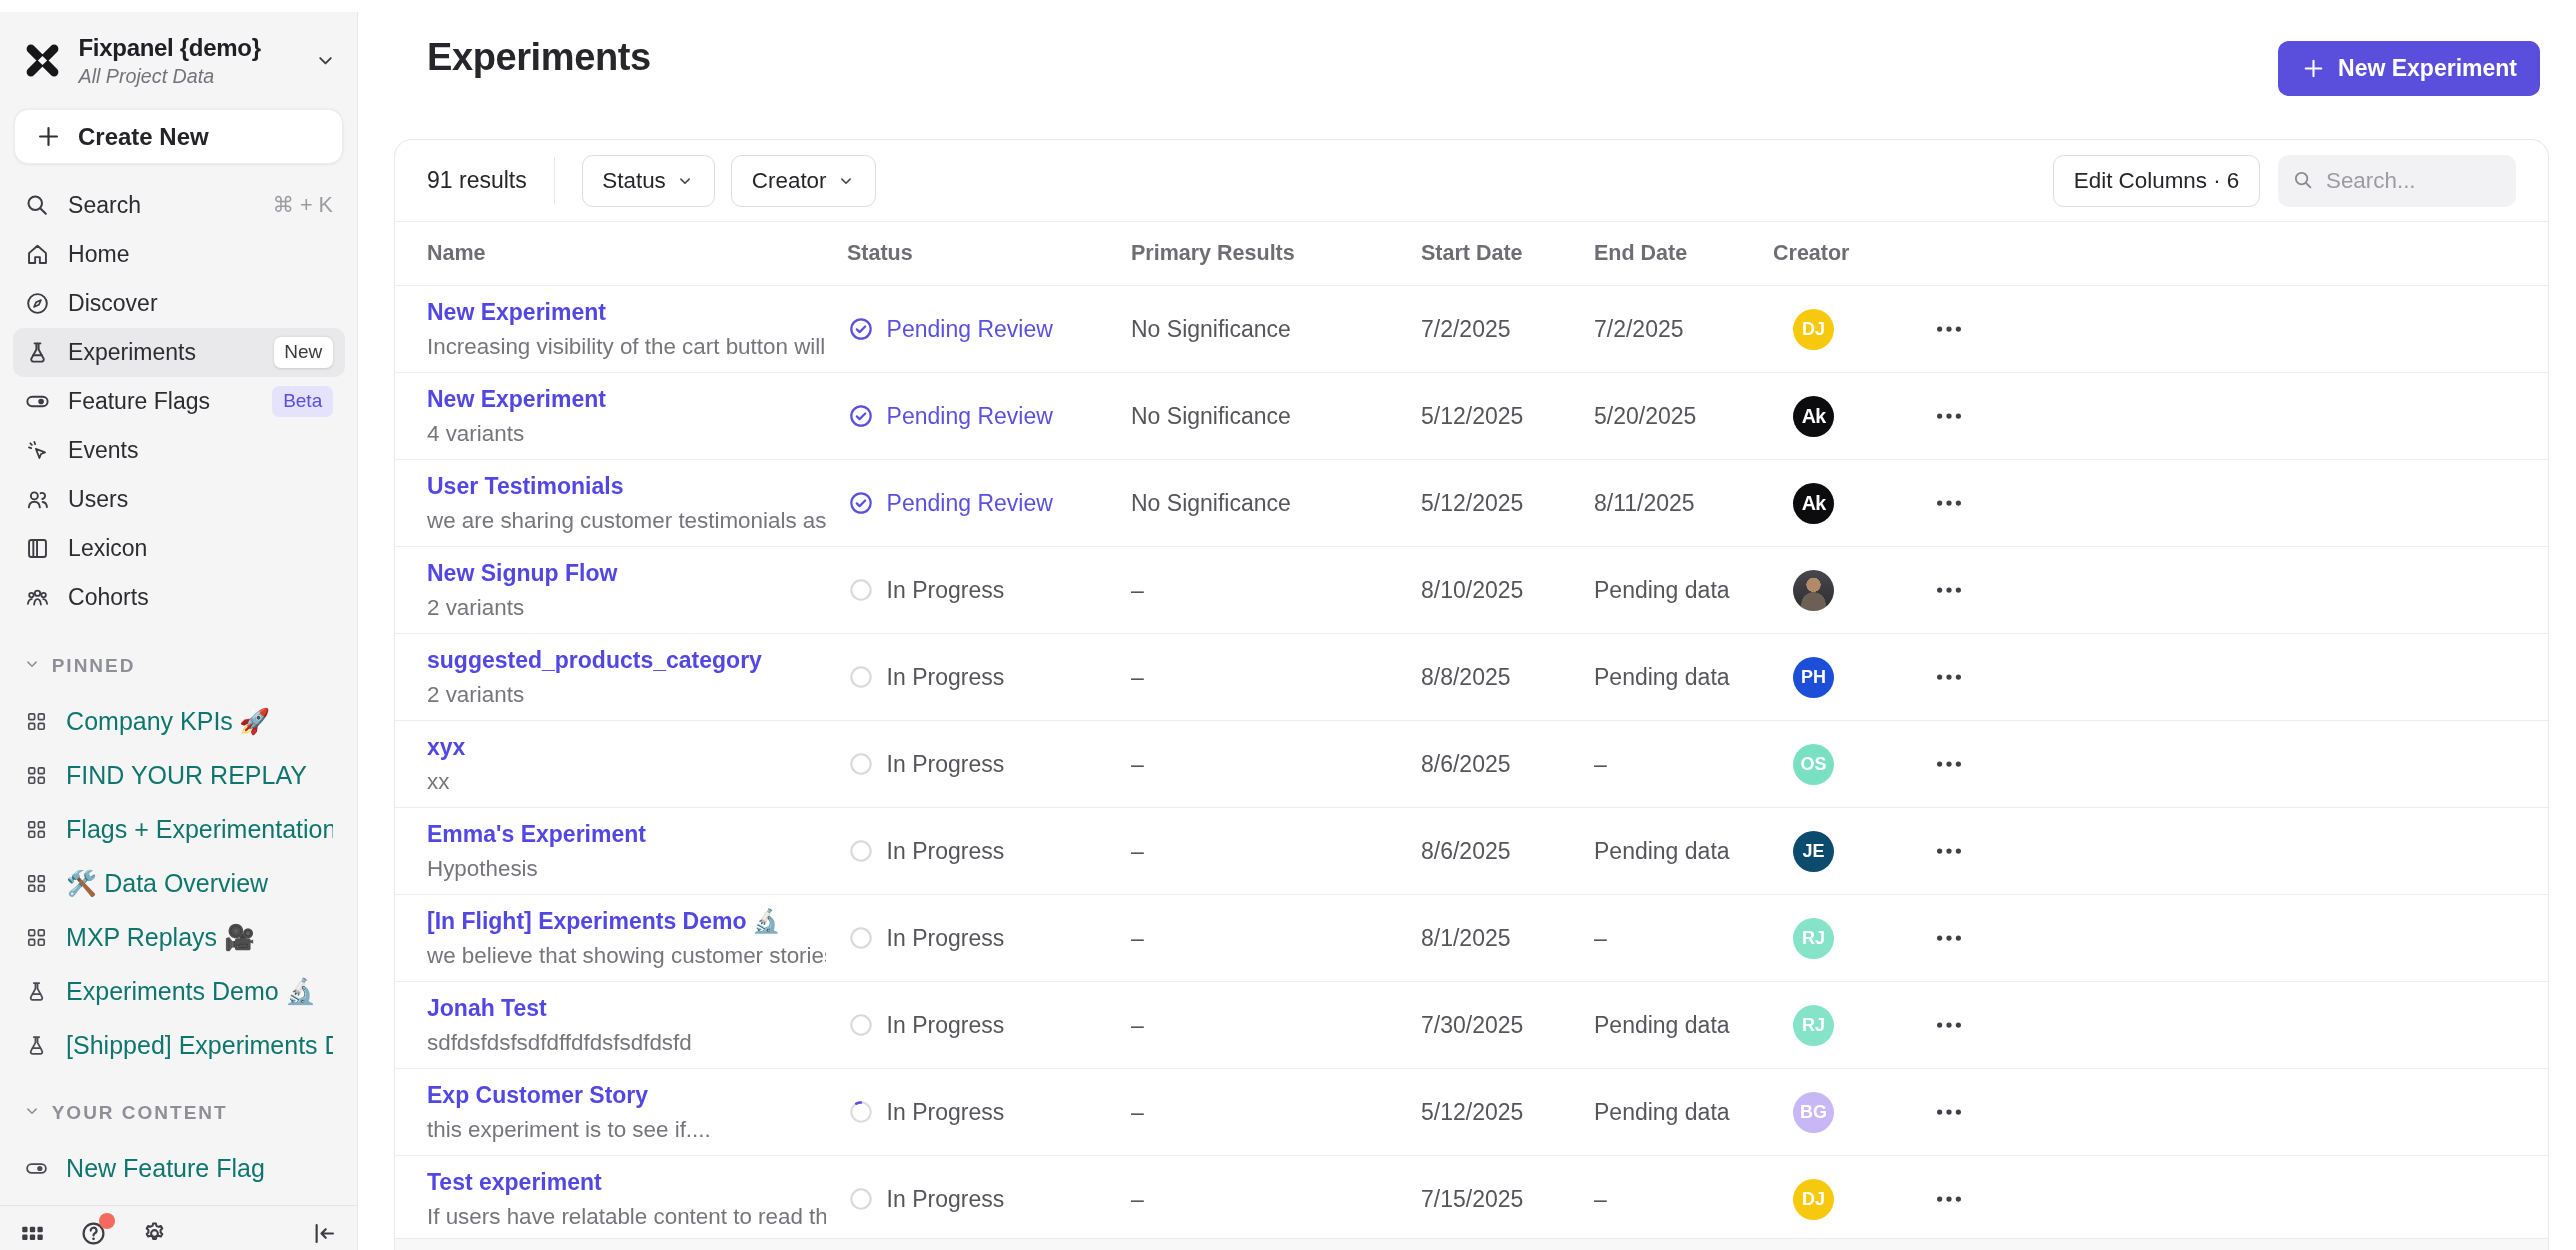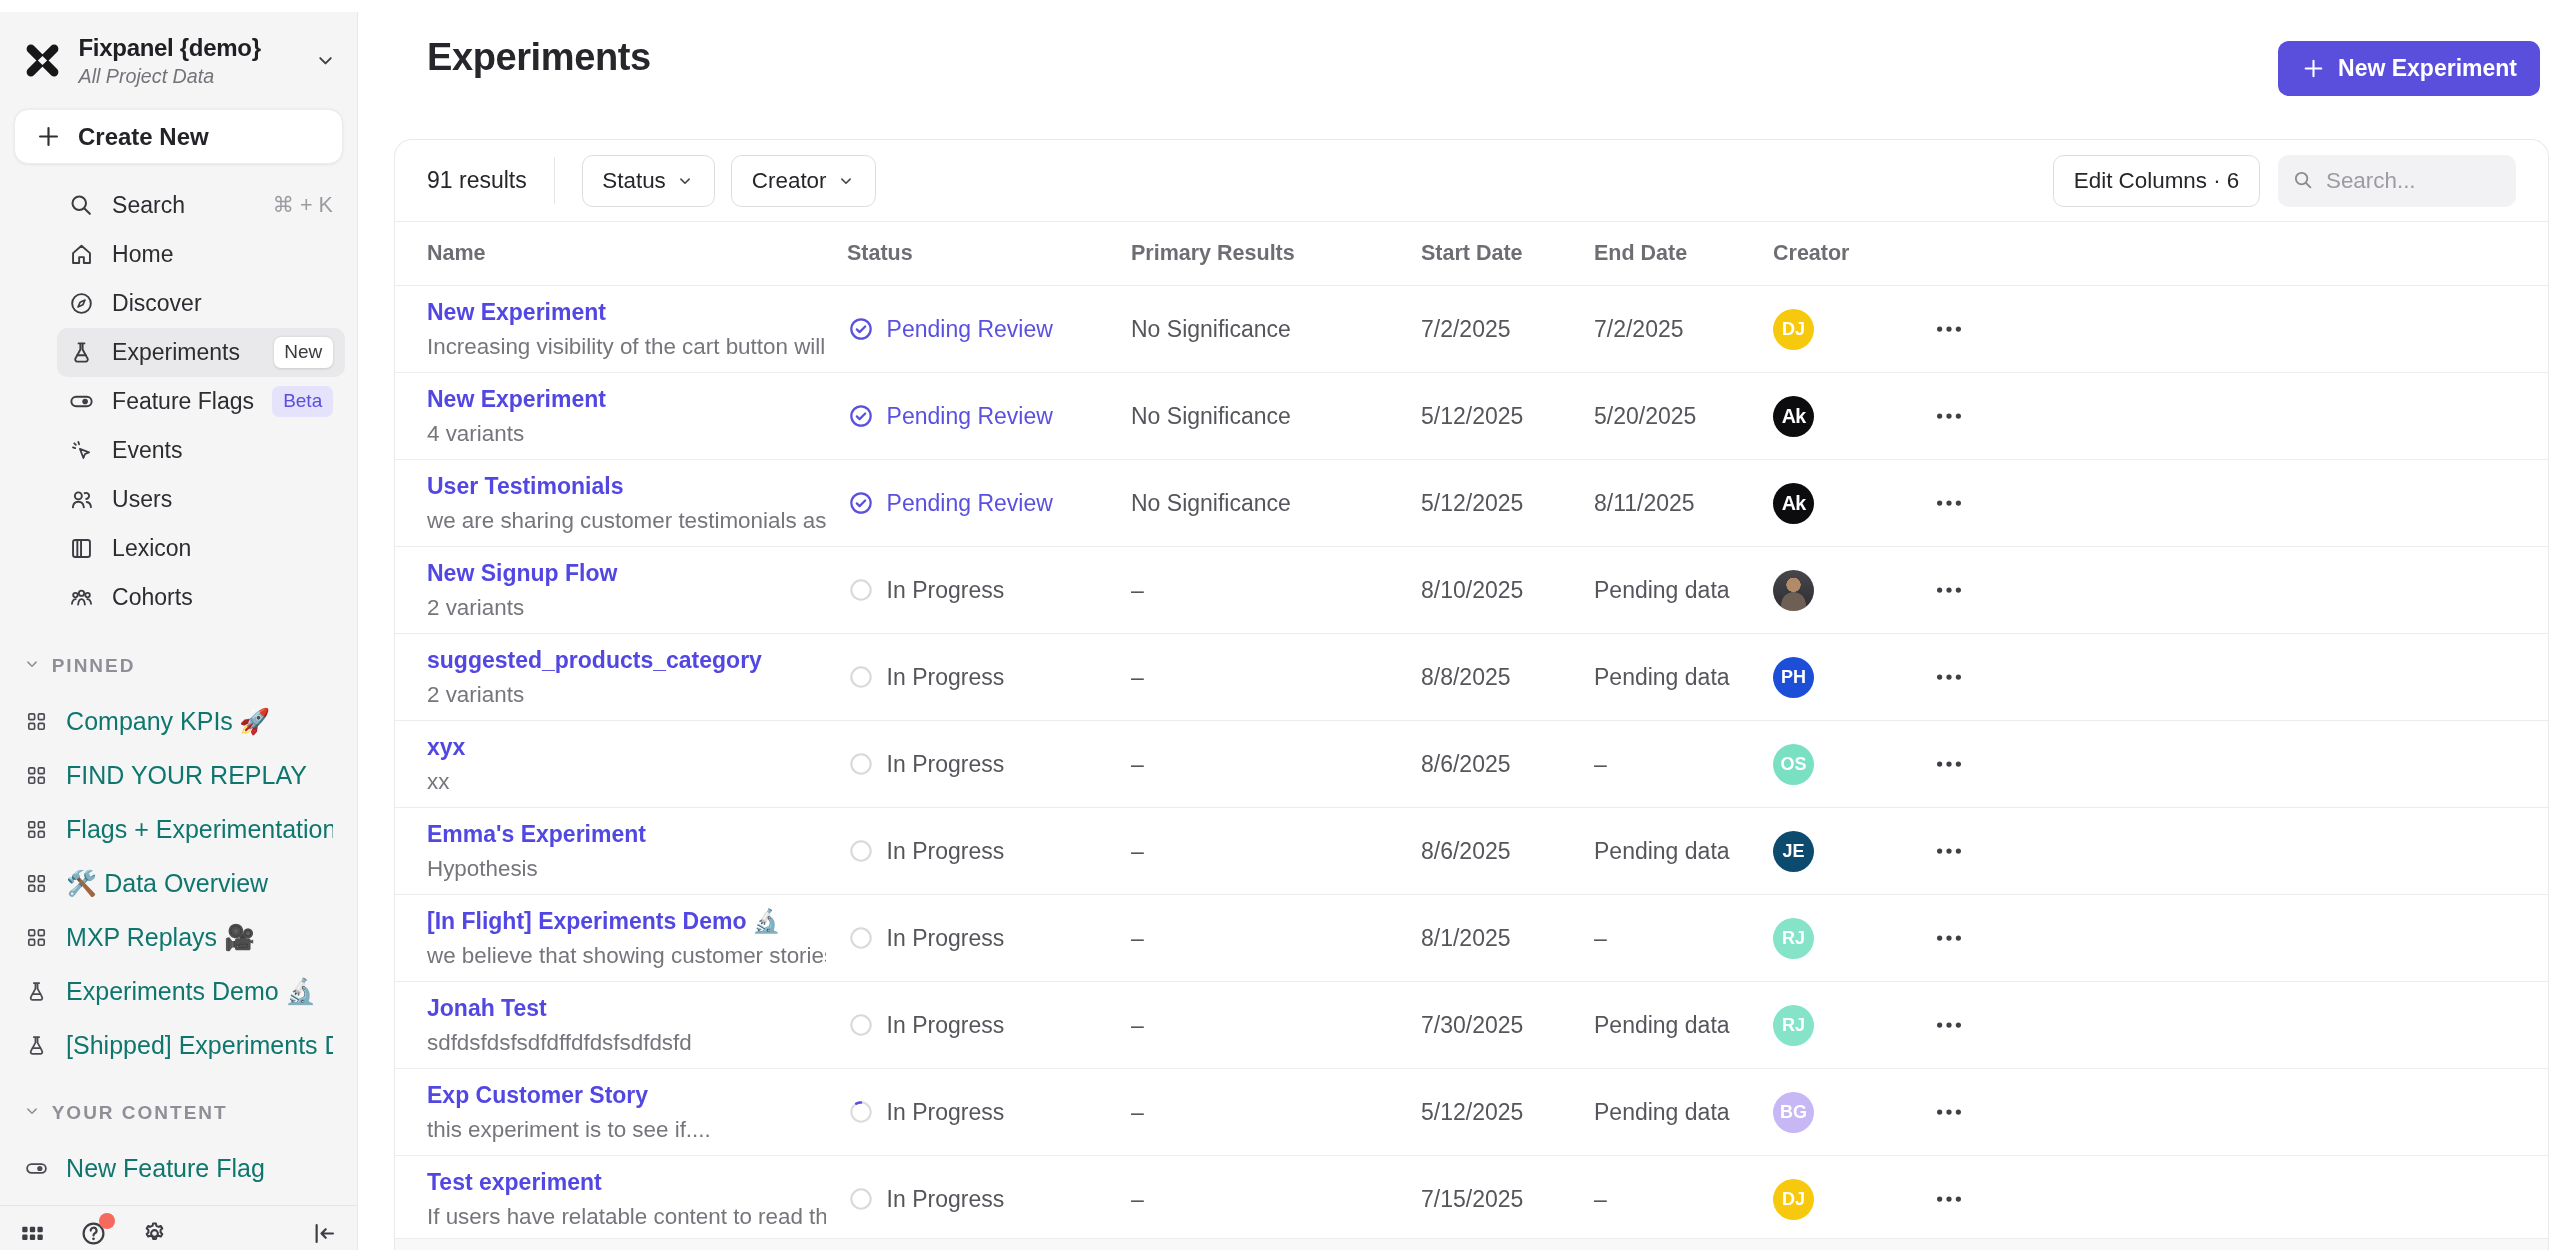--- a/index.html
+++ b/index.html
@@ -16,21 +16,21 @@
   .ws-sub { font-size:19.7px; color:#73737a; margin-top:3.6px;font-style:italic; }
   .ws-chevron { color:#3f3f45; flex:none; }
   .icon { display:inline-flex; flex:none; }
   .icon svg { display:block; }
 
   .create-new { margin:5.4px 14.3px 12.5px 14.3px; height:55px; background:#ffffff;
                 border:0.9px solid #ececee; border-radius:14.3px; display:flex; align-items:center;
                 gap:16px; padding:0 19.7px; font-size:24px; font-weight:600; color:#232328;
                 box-shadow:0 0.9px 2.7px rgba(0,0,0,.07); cursor:pointer; }
 
-  .nav { padding:3.6px 12.5px;margin-left:44px; }
+  .nav { padding:3.6px 12.5px; }
   .nav-item { height:49px; display:flex; align-items:center; gap:17px; padding:0 11.6px;
               border-radius:10.7px; font-size:23px; font-weight:500; color:#2c2c31; cursor:pointer; }
   .nav-item .icon { color:#3c3c42; }
   .nav-item.active { background:#e9e9eb; }
   .nav-shortcut { margin-left:auto; font-size:21.5px; color:#9b9ba2; font-weight:400; }
   .badge { margin-left:auto; font-size:19px; padding:4.5px 10.7px; border-radius:7.2px; font-weight:500; }
   .badge-new { background:#ffffff; color:#3a3a40; box-shadow:0 0.9px 2.7px rgba(0,0,0,.14); }
   .badge-beta { background:#e5e2fc; color:#5b4ed9; }
 
   .section-head { display:flex; align-items:flex-start; gap:10.7px; padding:0 23px; margin-top:30px;
@@ -91,21 +91,21 @@
   .trow { height:87px; border-bottom:0.9px solid #ededef; }
   .cell-name { display:flex; flex-direction:column; justify-content:center; gap:8px; min-width:0; padding-right:21.5px; }
   .exp-link { font-size:23px; font-weight:600; color:#5247e2; text-decoration:none;
               white-space:nowrap; overflow:hidden; text-overflow:ellipsis; cursor:pointer; }
   .exp-desc { font-size:22.4px; color:#75757c; white-space:nowrap; overflow:hidden; }
   .cell-status { display:flex; align-items:center; gap:11.6px; font-size:23px; }
   .st-review { color:#5a50e0; }
   .st-progress { color:#55555b; }
   .cell-plain { font-size:23px; color:#55555b; }
   .avatar { width:41px; height:41px; border-radius:50%; display:flex; align-items:center;
-            justify-content:center; color:#fff; font-size:18px; font-weight:700; overflow:hidden; }
+            justify-content:center; color:#fff; font-size:18px; font-weight:700; overflow:hidden;margin-left:20px; }
   .avatar.logo { font-size:19.7px; font-weight:700; letter-spacing:-0.9px; }
   .avatar.photo { background:
       radial-gradient(circle at 50% 36%, #b18a67 0 21%, rgba(0,0,0,0) 22%),
       radial-gradient(circle at 50% 84%, #6d5f53 0 30%, rgba(0,0,0,0) 31%),
       linear-gradient(#47474c, #2c2c31); }
   .kebab { color:#3f3f45; cursor:pointer; display:flex; }
 
   .card-footer { position:absolute; left:0; right:0; bottom:0; height:12.5px;
                  background:#f8f8f9; border-top:0.9px solid #ececee; }
 </style>

